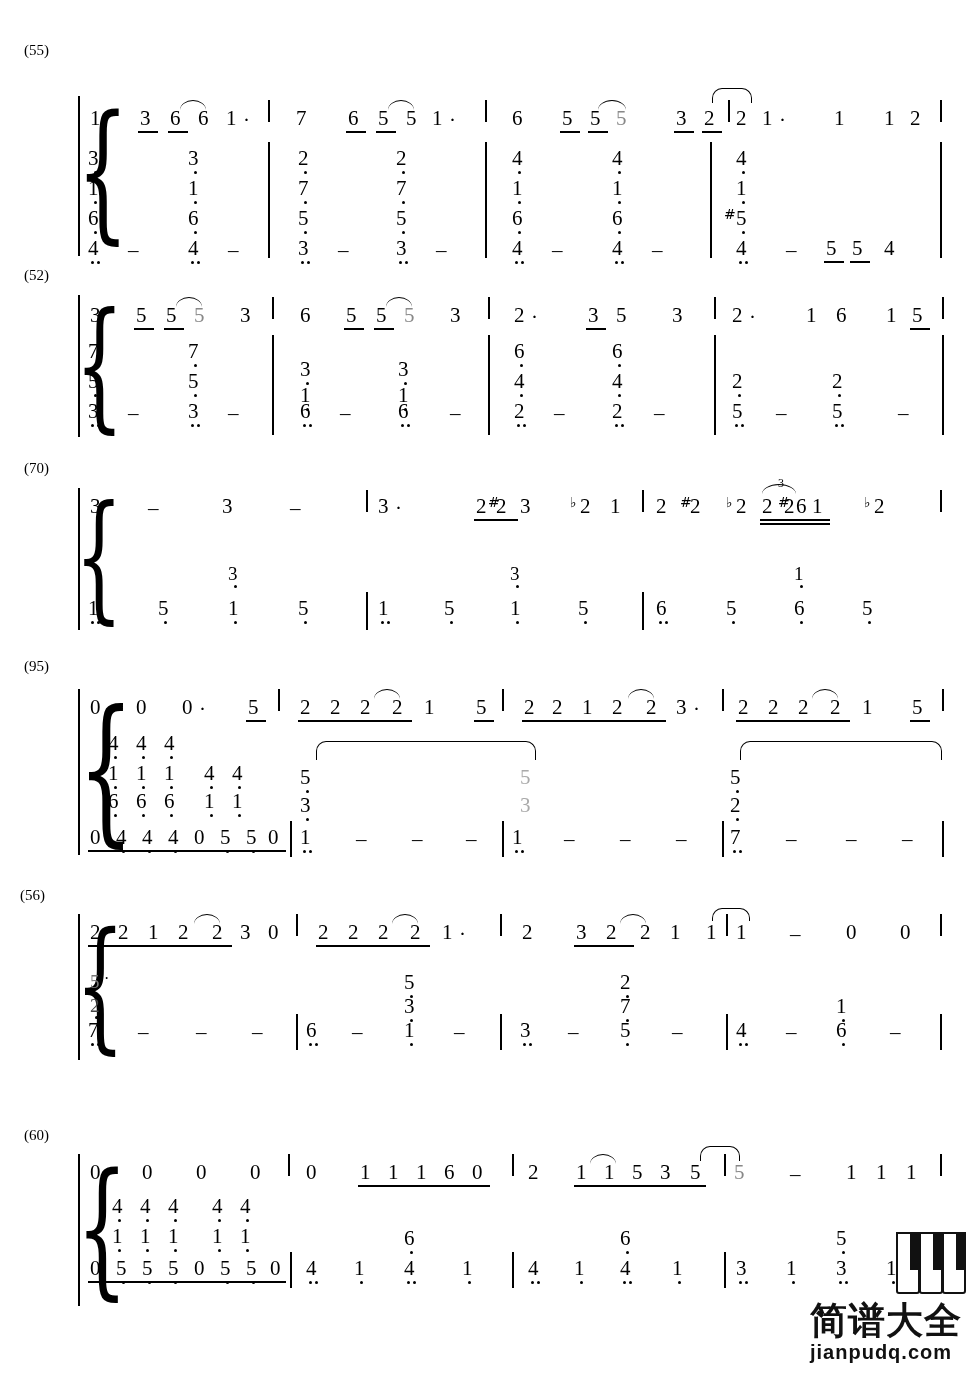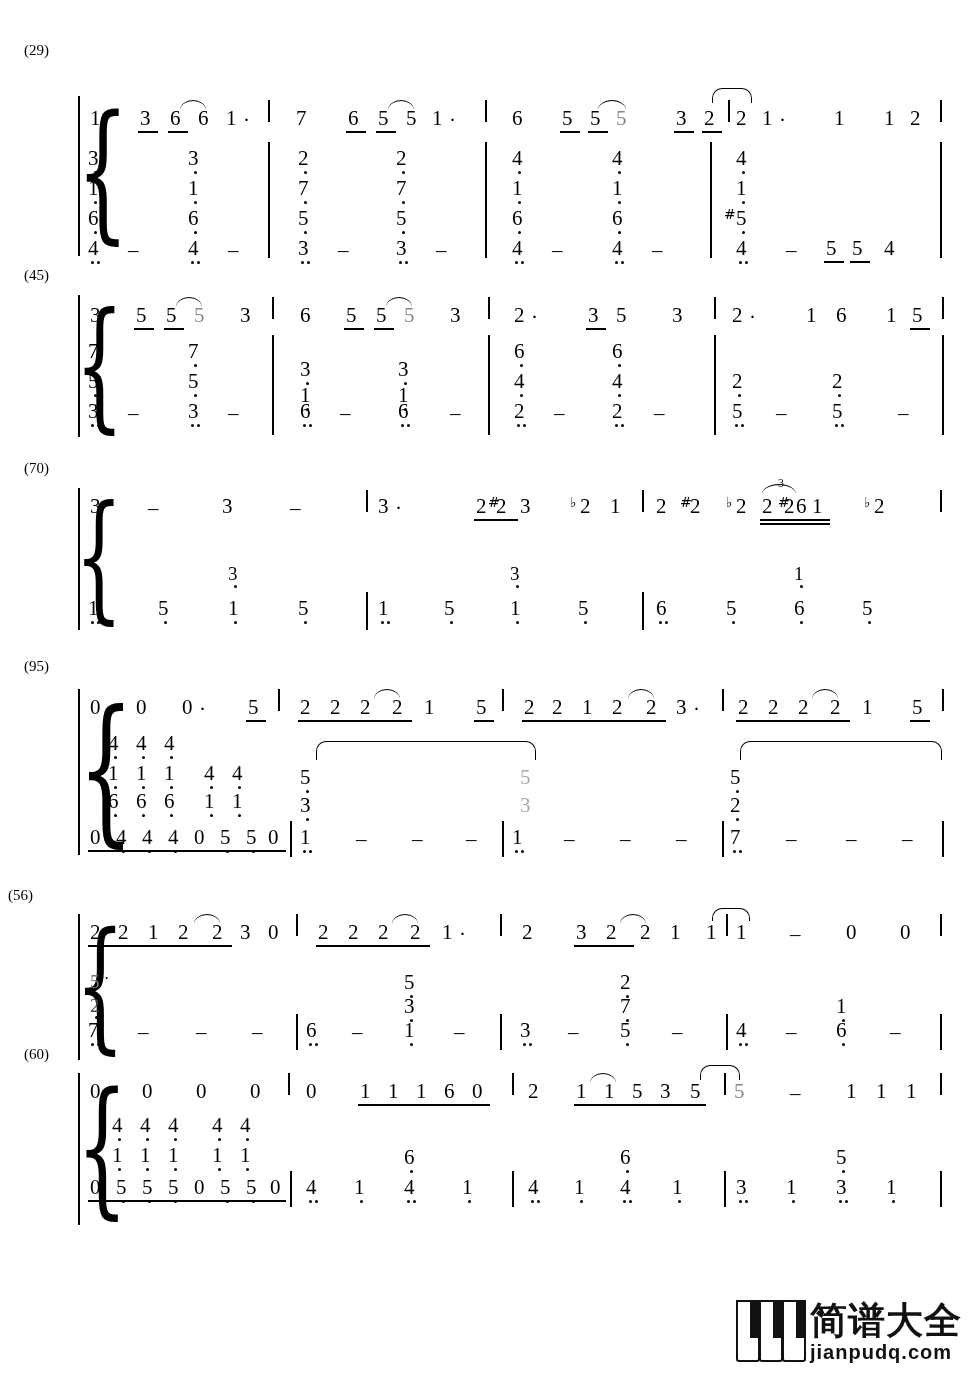--- a/index.html
+++ b/index.html
@@ -110,20 +110,21 @@
     font-family: "Liberation Serif", serif;
   }
   
   .logo {
     position: absolute;
     right: 18px;
     bottom: 14px;
     display: flex;
     align-items: flex-end;
     gap: 8px;
+    flex-direction: column;
   }
   .logo-keys {
     position: relative;
     width: 66px;
     height: 60px;
   }
   .logo-keys .wk {
     position: absolute;
     bottom: 0;
     width: 20px;
@@ -160,21 +161,21 @@
     letter-spacing: 1px;
     margin-top: 3px;
   }
 </style>
 </head>
 <body>
 
 <div class="page">
 
   <div class="system" style="top:30px;height:230px">
-    <div class="measure-no" style="left:24px;top:12px">(29)</div>
+    <div class="measure-no" style="left:24px;top:12px">(55)</div>
 
     <div class="brace" style="left:55px;top:66px">
       <span class="brace-glyph" style="font-size:150px;line-height:150px;transform:scaleX(0.55)">{</span>
     </div>
     <div class="barline" style="left:78px;top:66px;height:160px"></div>
 
     <div class="note" style="left:90px;top:78px">1</div>
     <div class="note" style="left:140px;top:78px">3</div>
     <div class="beam" style="left:138px;top:101px;width:20px"></div>
     <div class="note" style="left:170px;top:78px">6</div>
@@ -299,21 +300,21 @@
     <div class="dash" style="left:786px;top:208px">–</div>
     <div class="note" style="left:826px;top:208px">5</div>
     <div class="beam" style="left:824px;top:231px;width:20px"></div>
     <div class="note" style="left:852px;top:208px">5</div>
     <div class="beam" style="left:850px;top:231px;width:20px"></div>
     <div class="note" style="left:884px;top:208px">4</div>
     <div class="barline" style="left:940px;top:112px;height:116px"></div>
   </div>
 
   <div class="system" style="top:255px;height:200px">
-    <div class="measure-no" style="left:24px;top:12px">(45)</div>
+    <div class="measure-no" style="left:24px;top:12px">(52)</div>
     <div class="brace" style="left:55px;top:40px">
       <span class="brace-glyph" style="font-size:140px;line-height:140px;transform:scaleX(0.55)">{</span>
     </div>
     <div class="barline" style="left:78px;top:40px;height:142px"></div>
 
     <div class="note" style="left:90px;top:50px">3</div>
     <div class="note" style="left:136px;top:50px">5</div>
     <div class="beam" style="left:134px;top:73px;width:20px"></div>
     <div class="note" style="left:166px;top:50px">5</div>
     <div class="beam" style="left:164px;top:73px;width:20px"></div>
@@ -637,21 +638,21 @@
     <div class="note" style="left:730px;top:182px">7</div>
     <div class="dot-under" style="left:733px;top:205px"></div>
     <div class="dot-under" style="left:739px;top:205px"></div>
     <div class="dash" style="left:786px;top:182px">–</div>
     <div class="dash" style="left:846px;top:182px">–</div>
     <div class="dash" style="left:902px;top:182px">–</div>
     <div class="barline" style="left:942px;top:176px;height:36px"></div>
   </div>
 
   <div class="system" style="top:878px;height:200px">
-    <div class="measure-no" style="left:8px;top:9px">(56)</div>
+    <div class="measure-no" style="left:20px;top:9px">(56)</div>
     <div class="brace" style="left:55px;top:36px">
       <span class="brace-glyph" style="font-size:142px;line-height:142px;transform:scaleX(0.55)">{</span>
     </div>
     <div class="barline" style="left:78px;top:36px;height:146px"></div>
 
     <div class="note" style="left:90px;top:44px">2</div>
     <div class="note" style="left:118px;top:44px">2</div>
     <div class="note" style="left:148px;top:44px">1</div>
     <div class="note" style="left:178px;top:44px">2</div>
     <div class="note" style="left:212px;top:44px">2</div>
@@ -730,21 +731,21 @@
     <div class="note" style="left:736px;top:142px">4</div>
     <div class="dot-under" style="left:739px;top:165px"></div>
     <div class="dot-under" style="left:745px;top:165px"></div>
     <div class="dash" style="left:786px;top:142px">–</div>
     <div class="note" style="left:836px;top:142px">6</div>
     <div class="dot-under" style="left:842px;top:165px"></div>
     <div class="dash" style="left:890px;top:142px">–</div>
     <div class="barline" style="left:940px;top:136px;height:36px"></div>
   </div>
 
-  <div class="system" style="top:1037px;height:200px">
+  <div class="system" style="top:1118px;height:200px">
     <div class="measure-no" style="left:24px;top:9px">(60)</div>
     <div class="brace" style="left:55px;top:36px">
       <span class="brace-glyph" style="font-size:148px;line-height:148px;transform:scaleX(0.55)">{</span>
     </div>
     <div class="barline" style="left:78px;top:36px;height:152px"></div>
 
     <div class="note" style="left:90px;top:44px">0</div>
     <div class="note" style="left:142px;top:44px">0</div>
     <div class="note" style="left:196px;top:44px">0</div>
     <div class="note" style="left:250px;top:44px">0</div>

